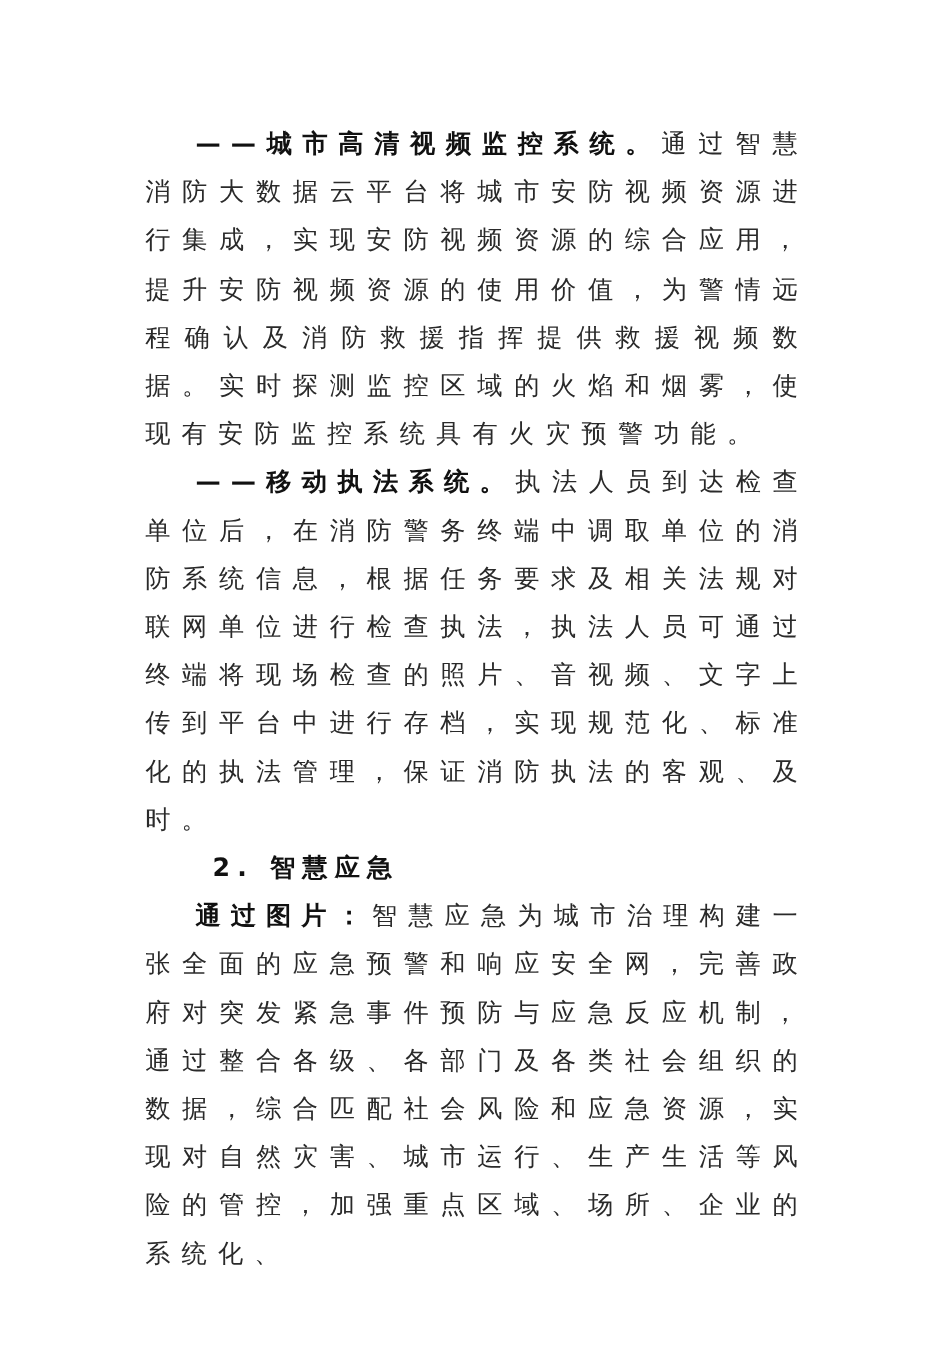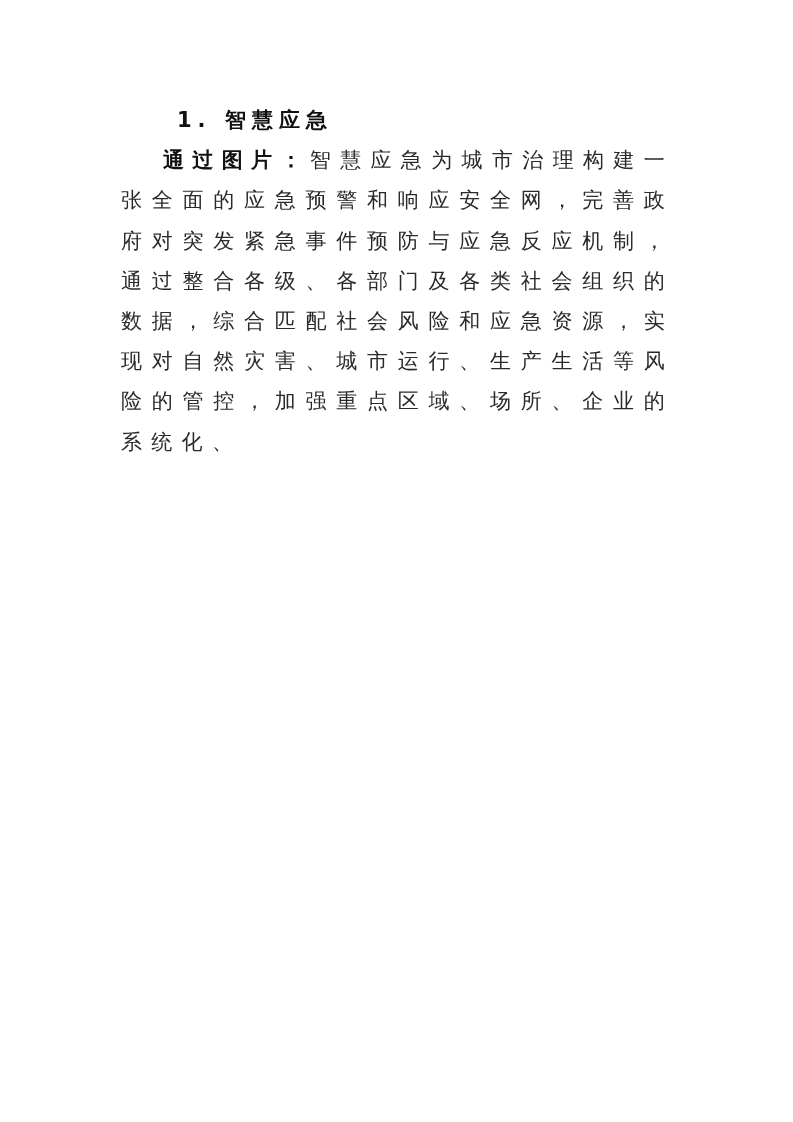--- a/index.html
+++ b/index.html
@@ -18,19 +18,21 @@
   .para { margin: 0; text-align: justify; text-align-last: left; }
   .indent { text-indent: 42px; }
   .bold { font-family: "DejaVu Sans", "Liberation Sans", sans-serif; font-weight: bold; color: #111; letter-spacing: 8.3px; }
   .heading { margin: 0; text-indent: 56px; font-family: "DejaVu Sans", "Liberation Sans", sans-serif; font-weight: bold; color: #111; letter-spacing: 6px; }
   .nfc { letter-spacing: 0; }
 </style>
 </head>
 <body>
 
 <div class="page">
+  <p class="para indent"><span class="bold">——城市高清视频监控系统。</span><span>通过智慧消防大数据云平台将城市安防视频资源进行集成，实现安防视频资源的综合应用，提升安防视频资源的使用价值，为警情远程确认及消防救援指挥提供救援视频数据。实时探测监控区域的火焰和烟雾，使现有安防监控系统具有火灾预警功能。</span></p>
 
 
+  <p class="para indent"><span class="bold">——移动执法系统。</span><span>执法人员到达检查单位后，在消防警务终端中调取单位的消防系统信息，根据任务要求及相关法规对联网单位进行检查执法，执法人员可通过终端将现场检查的照片、音视频、文字上传到平台中进行存档，实现规范化、标准化的执法管理，保证消防执法的客观、及时。</span></p>
 
-  <p class="heading">1. 智慧应急</p>
+  <p class="heading">2. 智慧应急</p>
 
   <p class="para indent"><span class="bold">通过图片：</span><span>智慧应急为城市治理构建一张全面的应急预警和响应安全网，完善政府对突发紧急事件预防与应急反应机制，通过整合各级、各部门及各类社会组织的数据，综合匹配社会风险和应急资源，实现对自然灾害、城市运行、生产生活等风险的管控，加强重点区域、场所、企业的系统化、</span></p>
 </div>
 
 </body></html>

